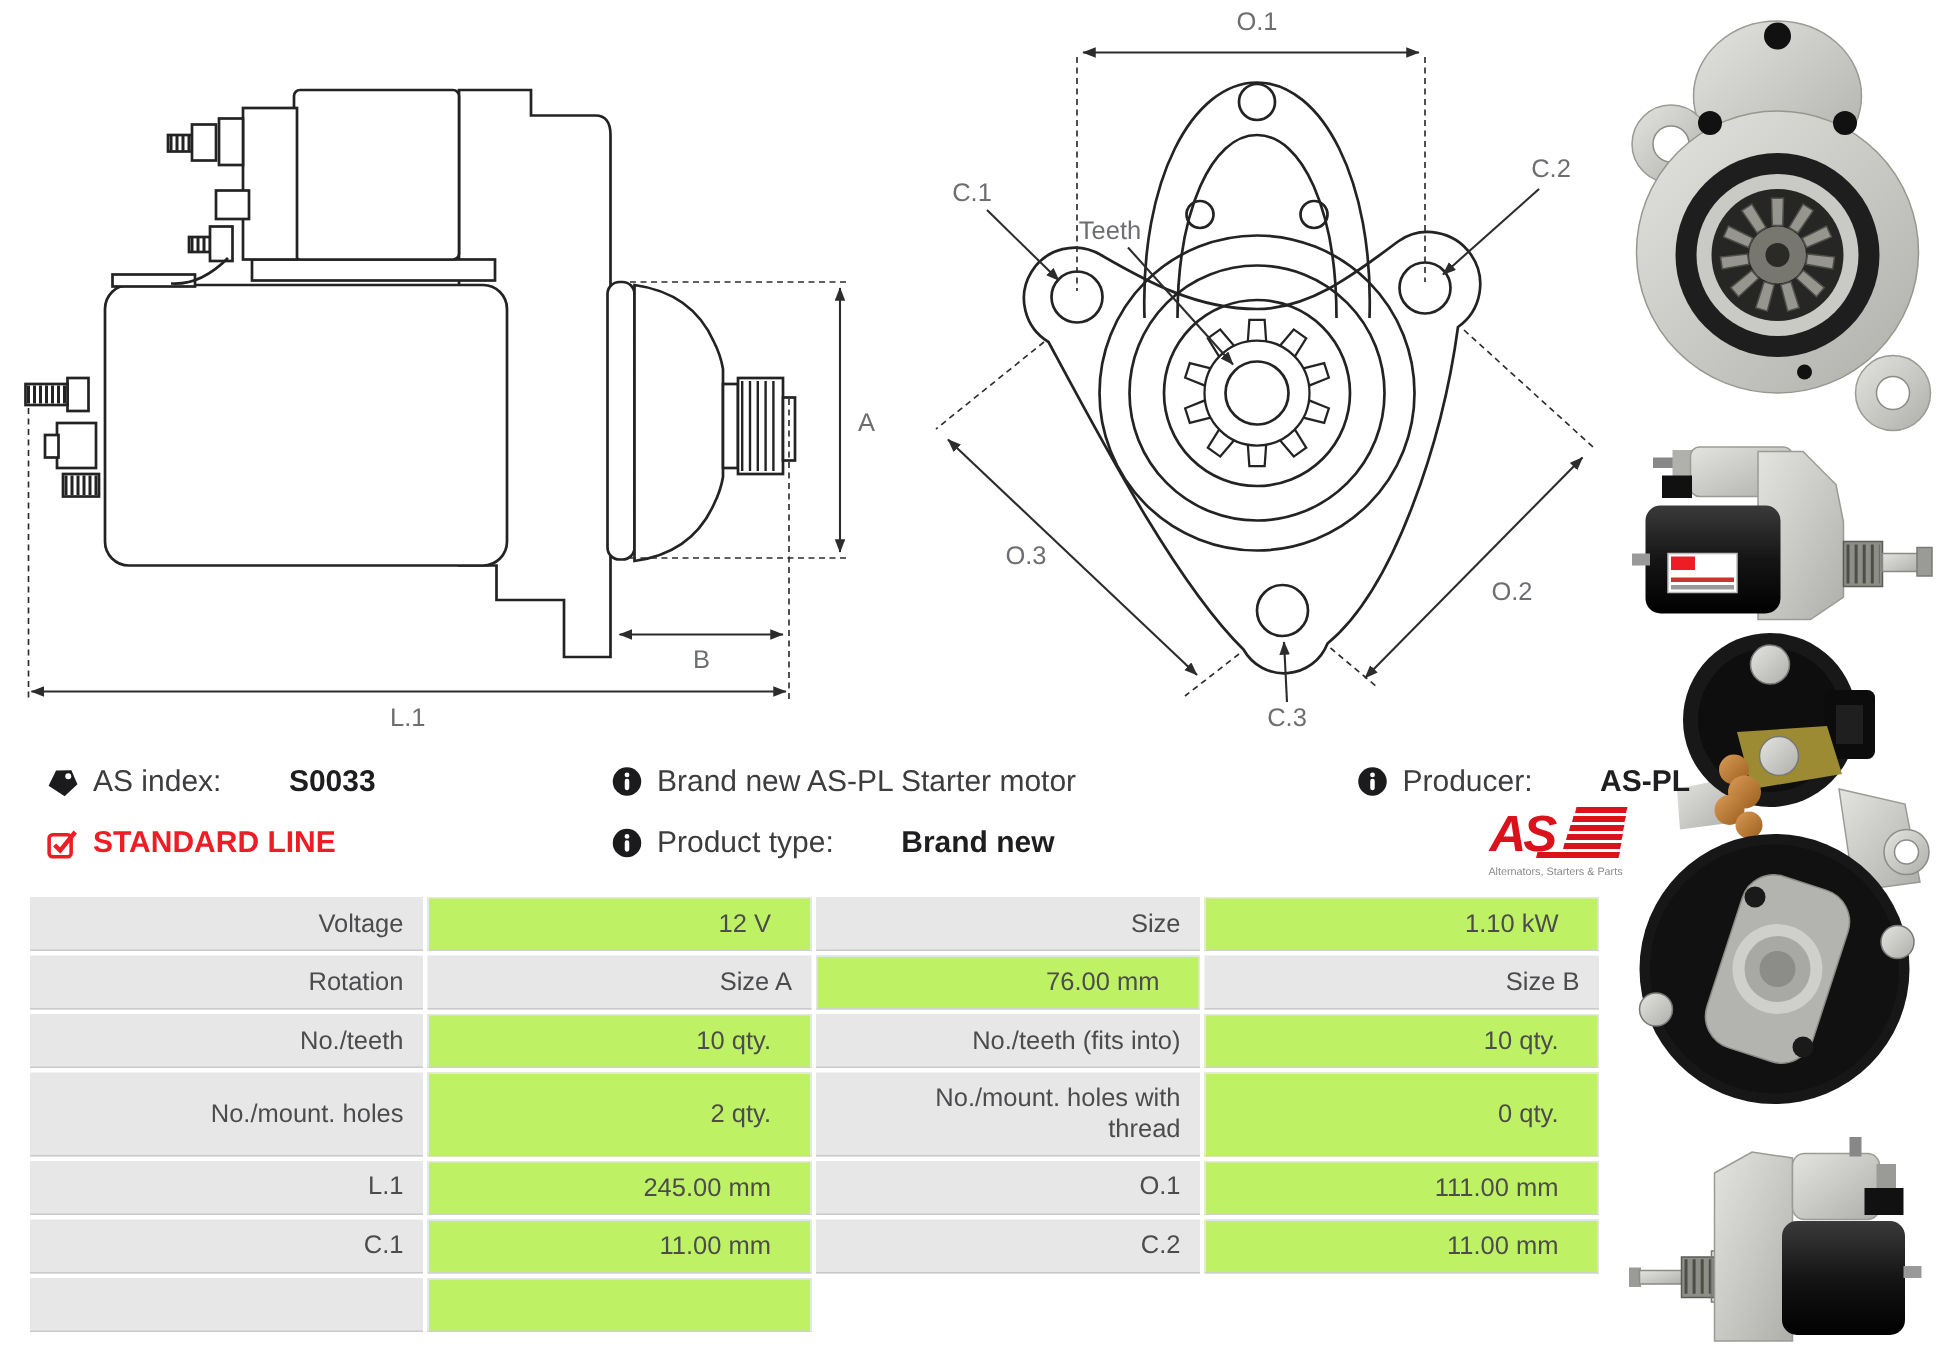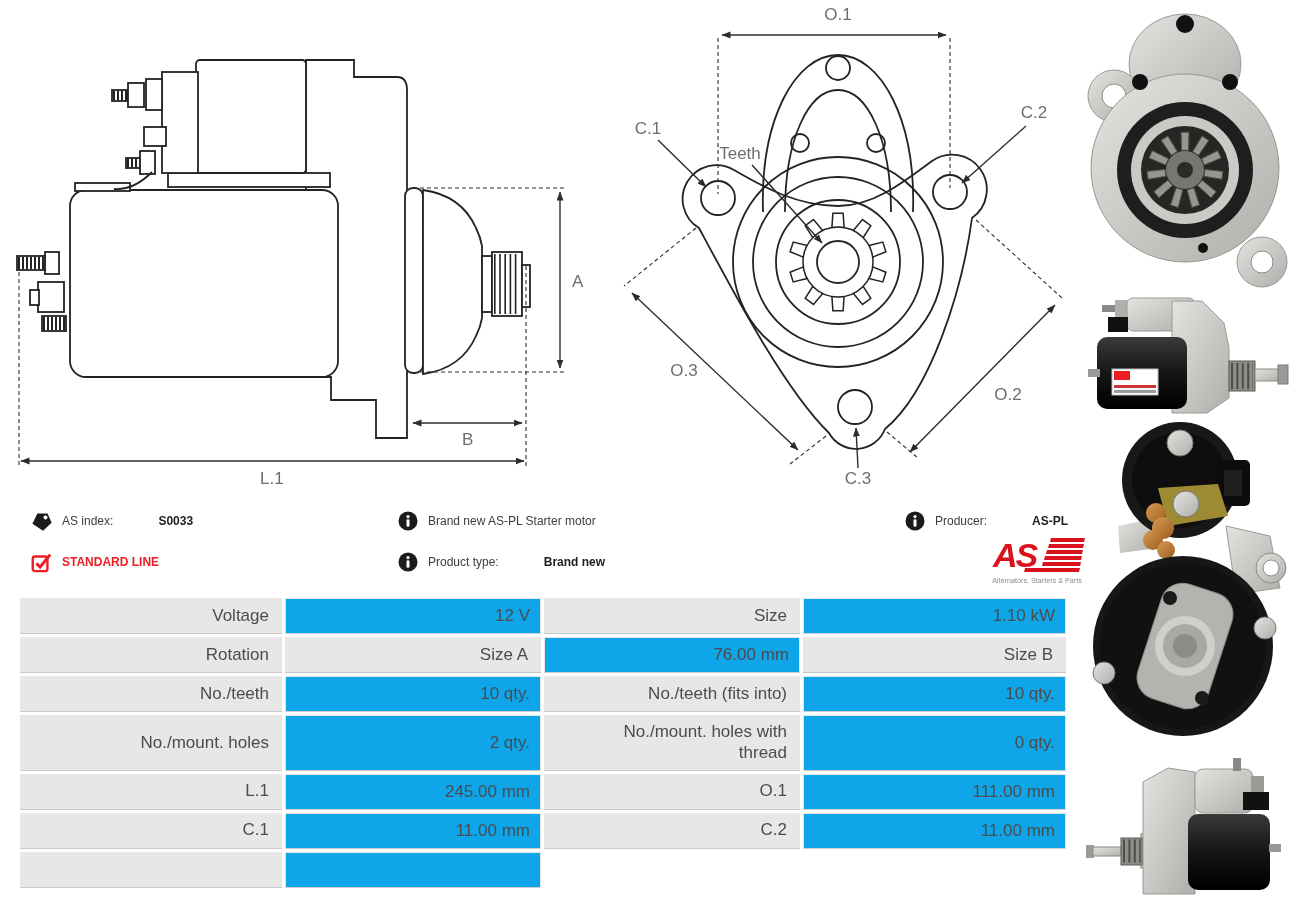--- a/index.html
+++ b/index.html
@@ -12,40 +12,40 @@
   .dim{stroke:#2c2c2c;stroke-width:1.4;fill:none;}
   .dash{stroke:#2c2c2c;stroke-width:1.1;stroke-dasharray:4 3;fill:none;}
   .ol{fill:#fff;stroke:#232323;stroke-width:1.8;}
   .ol2{fill:none;stroke:#232323;stroke-width:1.8;}
   .ol3{fill:#fff;stroke:#232323;stroke-width:1.5;}
   .hatch{stroke:#232323;stroke-dasharray:2 2;}
   .dimtxt{fill:#6d6e71;font-size:17px;}
 
   
   .info-col{position:absolute;top:506px;}
-  .info-line{display:flex;align-items:center;gap:10px;font-size:12px;
+  .info-line{display:flex;align-items:center;gap:10px;font-size:20px;
              color:#3d3d3f;height:30px;margin-bottom:11px;white-space:nowrap;}
   .info-line b{color:#1e1e20;margin-left:35px;}
   .red-line{color:#ee1c24;font-weight:bold;}
   .ico{flex:0 0 auto;display:block;}
 
   
   .logo-wrap{position:absolute;left:985px;top:534px;width:105px;}
 
   
   #spec-grid{position:absolute;left:20px;top:598px;
              display:grid;grid-template-columns:262px 256px 256px 263px;
              gap:3px;}
   .spec-label,.spec-value{box-sizing:border-box;display:flex;align-items:center;
              justify-content:flex-end;text-align:right;font-size:17px;
              color:#4c4c4e;min-height:36px;line-height:1.25;}
   .spec-label{background:#e7e7e7;border-bottom:1px solid #c9c9c9;
               padding:6px 13px 6px 46px;}
-  .spec-value{background:#0ea5e9;border:1px solid #e6e6e6;border-bottom-color:#cfcfcf;
-              padding:6px 10px;}
+  .spec-value{background:#bef264;border:1px solid #e6e6e6;border-bottom-color:#cfcfcf;
+              padding:6px 26px;}
 
   .photo{position:absolute;background:#fff;}
 </style>
 </head>
 <body>
 
 <svg class="abs" style="left:0;top:0" width="595" height="492" viewBox="0 0 595 492">
   <defs>
     <marker id="arr" markerWidth="11" markerHeight="9" refX="8.5" refY="3.5" orient="auto-start-reverse" markerUnits="userSpaceOnUse">
       <path d="M0,0 L9,3.5 L0,7 Z" fill="#2c2c2c"></path>
@@ -279,21 +279,21 @@
   </div>
   <div class="info-line red-line">
     <svg class="ico" width="22" height="22" viewBox="0 0 24 24">
       <rect x="3" y="6" width="16" height="16" rx="2.5" fill="none" stroke="#ee1c24" stroke-width="2.6"></rect>
       <polyline points="7,13.5 11,17.5 22,4" fill="none" stroke="#ee1c24" stroke-width="3.2"></polyline>
     </svg>
     <span>STANDARD LINE</span>
   </div>
 </div>
 
-<div class="info-col" style="left:398px">
+<div class="info-col" style="left:408px">
   <div class="info-line">
     <svg class="ico" width="20" height="20" viewBox="0 0 20 20">
       <circle cx="10" cy="10" r="9.5" fill="#1b1b1d"></circle>
       <circle cx="10" cy="5.6" r="1.6" fill="#fff"></circle>
       <rect x="8.5" y="8.2" width="3" height="7.6" rx="1.4" fill="#fff"></rect>
     </svg>
     <span>Brand new AS-PL Starter motor</span>
   </div>
   <div class="info-line">
     <svg class="ico" width="20" height="20" viewBox="0 0 20 20">

